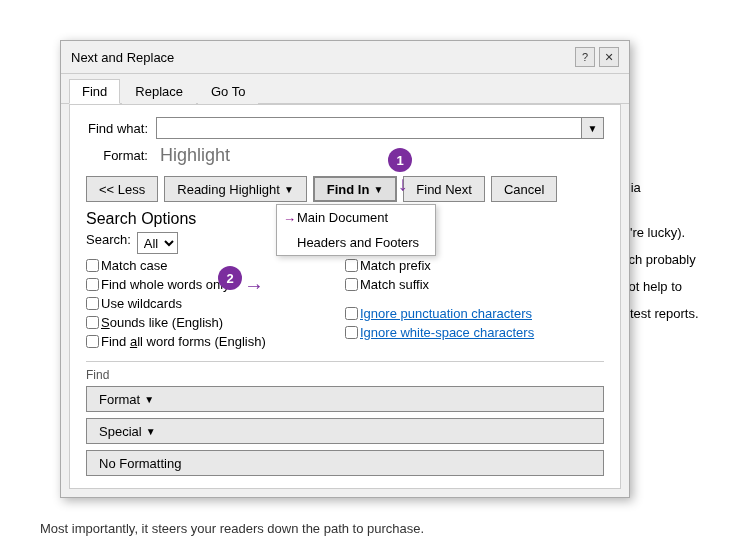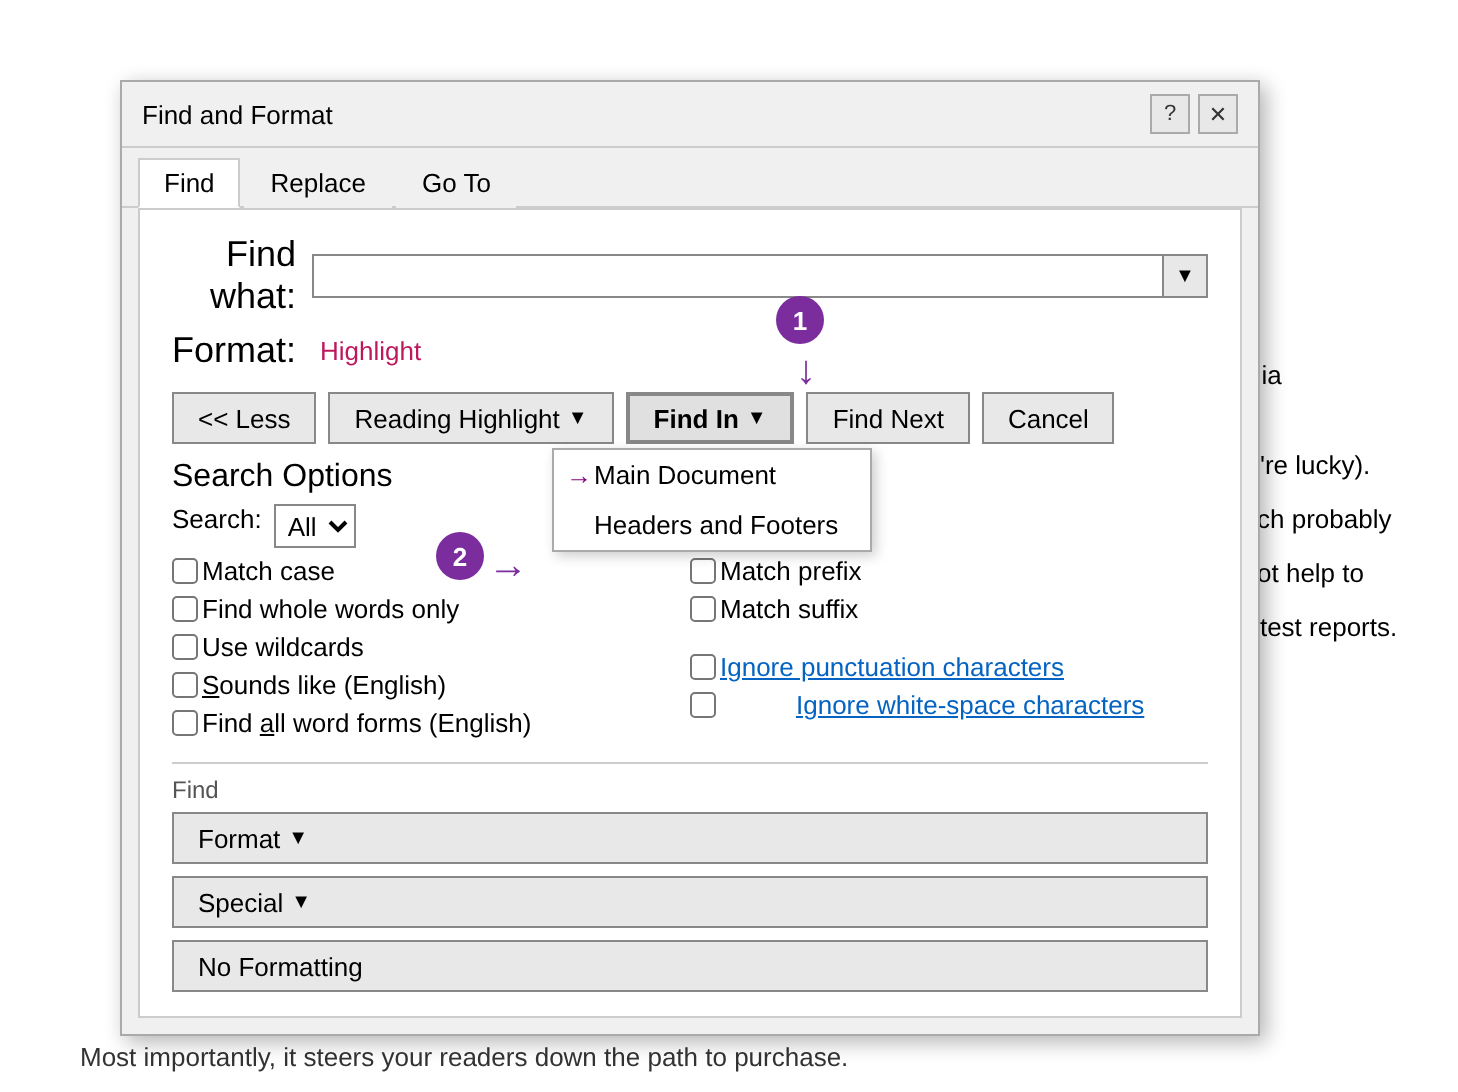--- a/index.html
+++ b/index.html
@@ -99,21 +99,21 @@
     
     .form-row {
       display: flex;
       align-items: center;
       margin-bottom: 6px;
     }
     .form-label {
       width: 70px;
       text-align: right;
       padding-right: 8px;
-      font-size: 18px;
+      font-size: 13px;
       color: #000;
     }
     .form-input {
       flex: 1;
       height: 22px;
       border: 1px solid #888;
       padding: 2px 4px;
       font-size: 13px;
       background: #fff;
     }
@@ -123,22 +123,22 @@
       border: 1px solid #888;
       border-left: none;
       background: #e8e8e8;
       cursor: pointer;
       display: flex;
       align-items: center;
       justify-content: center;
       font-size: 10px;
     }
     .format-value {
-      color: #be185d;
-      font-size: 13px;
+      color: #737373;
+      font-size: 18px;
       margin-left: 4px;
     }
 
     
     .btn-row {
       display: flex;
       gap: 6px;
       margin: 10px 0 6px 0;
       align-items: center;
       position: relative;
@@ -291,21 +291,21 @@
   </div>
   <div style="margin-bottom:12px;">ill not help to</div>
   <div>e latest reports.</div>
 </div>
 
 <div class="doc-bottom">Most importantly, it steers your readers down the path to purchase.</div>
 
 <div class="dialog-overlay">
 
   <div class="title-bar">
-    <span class="title-bar-title">Find and Format</span>
+    <span class="title-bar-title">Next and Replace</span>
     <div class="title-bar-controls">
       <div class="title-bar-btn">?</div>
       <div class="title-bar-btn">✕</div>
     </div>
   </div>
 
   <div class="tabs">
     <div class="tab active">Find</div>
     <div class="tab">Replace</div>
     <div class="tab">Go To</div>
@@ -401,21 +401,21 @@
           <input type="checkbox" style="">
           <span>Match suffix</span>
         </div>
         <div style="margin-bottom:14px;"></div>
         <div class="checkbox-row">
           <input type="checkbox" style="">
           <span style="text-decoration:underline; color:#0563c1;">Ignore punctuation characters</span>
         </div>
         <div class="checkbox-row">
           <input type="checkbox" style="">
-          <span style="text-decoration:underline; color:#0563c1;margin-left:38px;">Ignore white-space characters</span>
+          <span style="text-decoration:underline; color:#0563c1;">Ignore white-space characters</span>
         </div>
       </div>
     </div>
 
     <div class="bottom-section">
       <div class="bottom-label">Find</div>
       <div class="bottom-btn-row">
         <button class="dialog-btn">
           <span>Format</span>
           <span class="arrow">▼</span>

